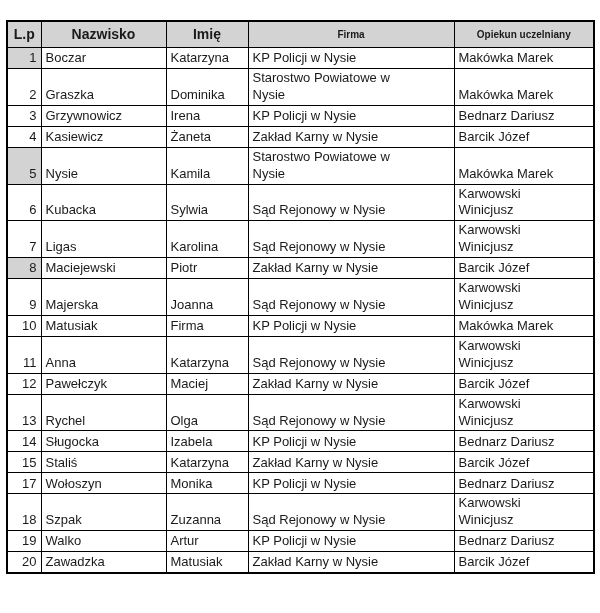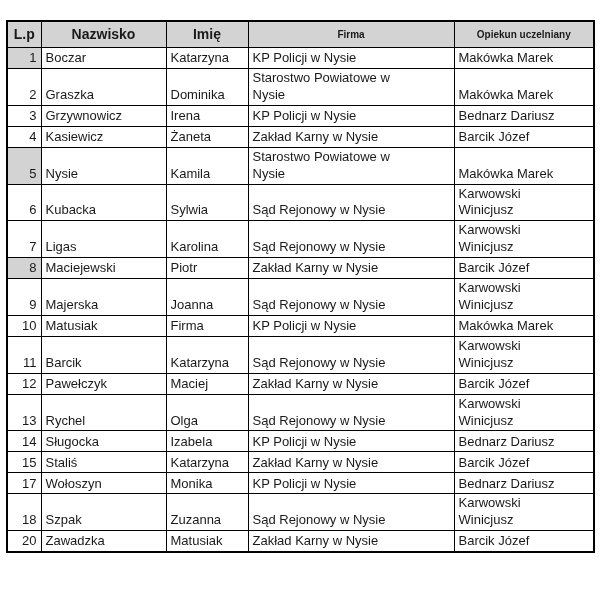--- a/index.html
+++ b/index.html
@@ -147,21 +147,21 @@
         </tr>
         <tr>
           <td class="cell-lp">10</td>
           <td class="cell-text">Matusiak</td>
           <td class="cell-text">Firma</td>
           <td class="cell-text">KP Policji w Nysie</td>
           <td class="cell-text">Makówka Marek</td>
         </tr>
         <tr>
           <td class="cell-lp">11</td>
-          <td class="cell-text">Barcik</td>
+          <td class="cell-text">Anna</td>
           <td class="cell-text">Katarzyna</td>
           <td class="cell-text">Sąd Rejonowy w Nysie</td>
           <td class="cell-text">Karwowski
 Winicjusz</td>
         </tr>
         <tr>
           <td class="cell-lp">12</td>
           <td class="cell-text">Pawełczyk</td>
           <td class="cell-text">Maciej</td>
           <td class="cell-text">Zakład Karny w Nysie</td>
@@ -196,20 +196,27 @@
           <td class="cell-text">KP Policji w Nysie</td>
           <td class="cell-text">Bednarz Dariusz</td>
         </tr>
         <tr>
           <td class="cell-lp">18</td>
           <td class="cell-text">Szpak</td>
           <td class="cell-text">Zuzanna</td>
           <td class="cell-text">Sąd Rejonowy w Nysie</td>
           <td class="cell-text">Karwowski
 Winicjusz</td>
+        </tr>
+        <tr>
+          <td class="cell-lp">19</td>
+          <td class="cell-text">Walko</td>
+          <td class="cell-text">Artur</td>
+          <td class="cell-text">KP Policji w Nysie</td>
+          <td class="cell-text">Bednarz Dariusz</td>
         </tr>
         <tr>
           <td class="cell-lp">20</td>
           <td class="cell-text">Zawadzka</td>
           <td class="cell-text">Matusiak</td>
           <td class="cell-text">Zakład Karny w Nysie</td>
           <td class="cell-text">Barcik Józef</td>
         </tr>
       </tbody>
   </table>

